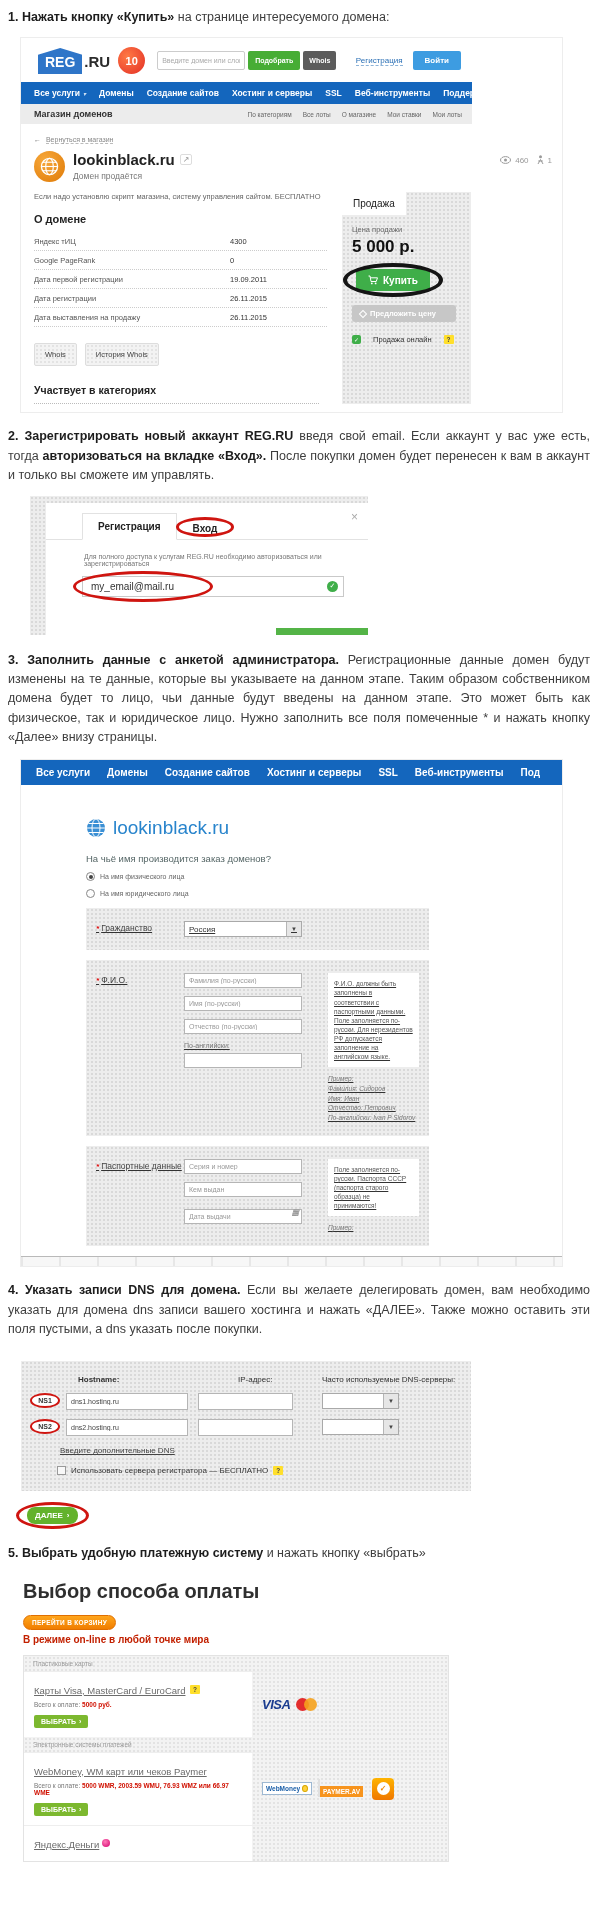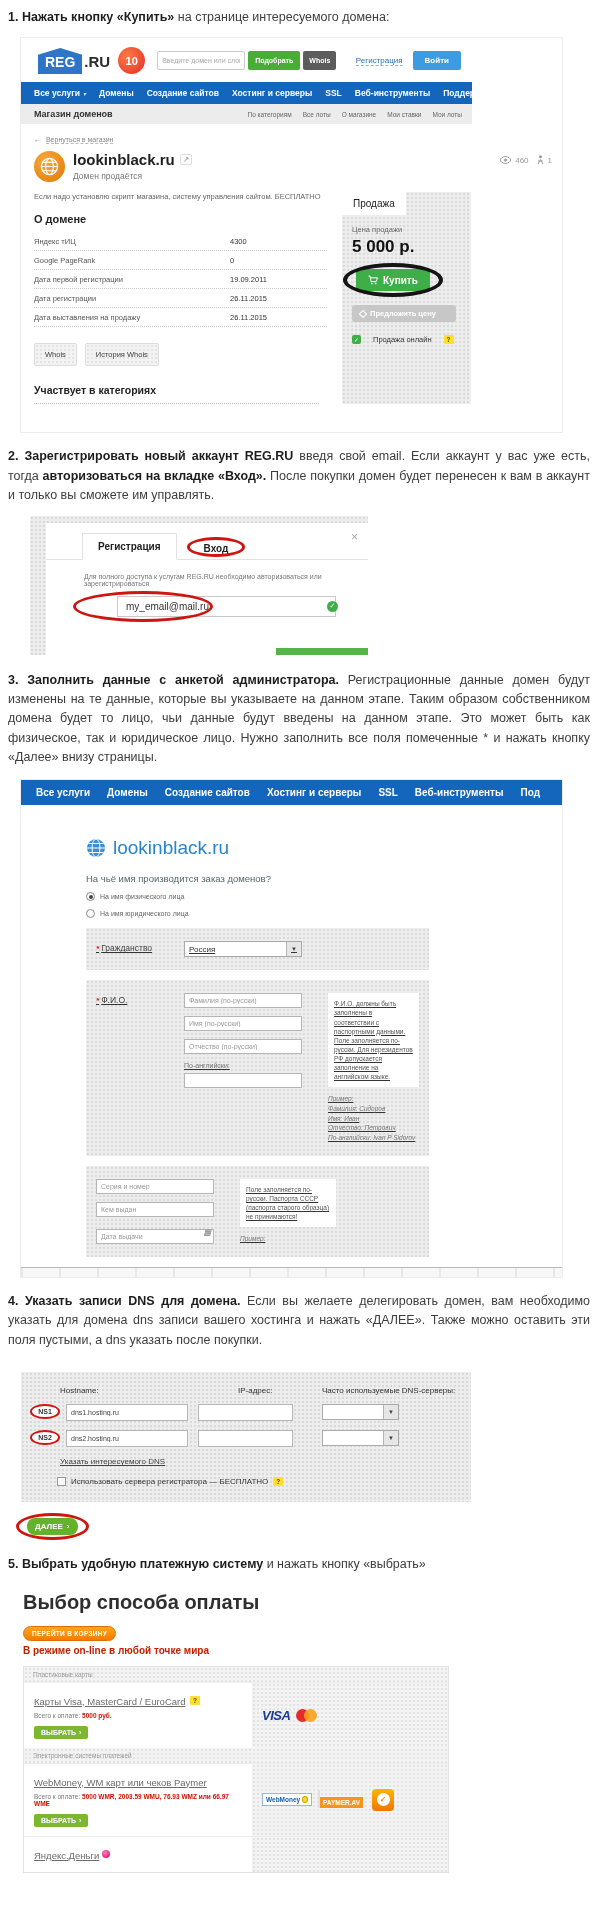--- a/index.html
+++ b/index.html
@@ -14,21 +14,21 @@
   
   .tex { background-color:#ededed; background-image:radial-gradient(#d9d9d9 1px, transparent 1.2px); background-size:4px 4px; }
   .tex-light { background-color:#f3f3f3; background-image:radial-gradient(#e3e3e3 1px, transparent 1.2px); background-size:4px 4px; }
   .help-badge { display:inline-block; background:#ffdf2b; color:#444; font-size:6.5px; font-weight:bold; padding:0 3px; border-radius:1px; line-height:9px; vertical-align:middle; }
   .annot { position:relative; display:inline-block; }
   .annot::after { content:""; position:absolute; inset:-5px -11px; border:3px solid #cf1510; border-radius:50%; pointer-events:none; }
   .annot.black::after { border:4px solid #141414; inset:-6px -13px; }
   .dashed-link { color:#2a6fb5; border-bottom:1px dashed #8db3d8; text-decoration:none; cursor:pointer; }
 
   
-  .shot1 { margin:6px 0 14px 20px; width:543px; border:1px solid #ededed; background:#fff; padding-bottom:28px; }
+  .shot1 { margin:6px 0 14px 20px; width:543px; border:1px solid #ededed; background:#fff; padding-bottom:8px; }
   .s1-header { display:flex; align-items:center; padding:9px 6px 8px 17px; }
   .logo-box { display:inline-block; background:#2e75c8; color:#fff; font-weight:bold; font-size:14px; padding:6px 7px 4px; clip-path:polygon(0 26%,50% 0,100% 26%,100% 100%,0 100%); }
   .logo-ru { color:#2b2b2b; font-weight:bold; font-size:15px; margin-left:2px; }
   .anniv { width:27px; height:27px; border-radius:50%; background:radial-gradient(circle at 35% 35%, #ff7a45, #e32f26); color:#fff; font-weight:bold; font-size:11px; display:flex; align-items:center; justify-content:center; margin-left:8px; box-shadow:6px -3px 0 -9px #f5c400, -5px 5px 0 -10px #42a5f5; }
   .searchwrap { display:flex; align-items:center; margin-left:12px; gap:3px; }
   .s-input { width:88px; height:19px; border:1px solid #ccc; font-size:7px; padding:0 4px; color:#555; border-radius:2px; }
   .s-input::placeholder { color:#aaa; }
   .btn { border:none; cursor:pointer; color:#fff; font-weight:bold; border-radius:2px; font-family:inherit; }
   .btn-pick { background:#47ad35; font-size:7px; height:19px; padding:0 7px; }
   .btn-whois { background:#5c5c5c; font-size:7px; height:19px; padding:0 6px; }
@@ -75,25 +75,25 @@
   .ck-sq { width:9px; height:9px; border-radius:2px; background:#3fae49; color:#fff; font-size:6px; display:flex; align-items:center; justify-content:center; }
   .online-row span.lbl { font-size:7.5px; color:#333; }
 
   
   .shot2 { margin:10px 0 16px 30px; width:338px; padding:7px 0 0 16px; position:relative; }
   .modal { background:#fff; position:relative; padding:10px 0 16px; min-height:132px; }
   .close-x { position:absolute; top:7px; right:10px; color:#aaa; font-size:12px; cursor:pointer; }
   .tabs { display:flex; align-items:flex-end; padding-left:36px; border-bottom:1px solid #e2e2e2; }
   .tab1 { font-size:10px; font-weight:bold; color:#222; border:1px solid #e2e2e2; border-bottom:1px solid #fff; margin-bottom:-1px; padding:7px 15px; background:#fff; cursor:pointer; }
   .tab2 { font-size:10px; font-weight:bold; color:#222; padding:7px 13px; cursor:pointer; }
-  .tab2w { margin-left:14px; margin-bottom:3px; }
+  .tab2w { margin-left:3px; margin-bottom:3px; }
   .tab2w.annot::after { inset:-1px -4px; }
   .modal-note { margin:13px 0 0 38px; font-size:7px; color:#777; }
   .email-row { margin:9px 0 0 36px; position:relative; width:262px; }
-  .email-input { width:219px; height:21px; border:1px solid #c9c9c9; font-size:10px; color:#333; padding:0 20px 0 8px; font-family:inherit;margin-left:35px; }
+  .email-input { width:262px; height:21px; border:1px solid #c9c9c9; font-size:10px; color:#333; padding:0 20px 0 8px; font-family:inherit; }
   .email-ellipse { position:absolute; left:-9px; top:-5px; width:140px; height:31px; border:3px solid #cf1510; border-radius:50%; pointer-events:none; }
   .valid-ck { position:absolute; right:6px; top:5px; width:11px; height:11px; border-radius:50%; background:#3fae49; color:#fff; font-size:7px; display:flex; align-items:center; justify-content:center; }
   .modal-foot { display:flex; align-items:center; margin:16px 38px 0; }
   .soc-icons { display:flex; gap:3px; }
   .soc-icons i { width:8px; height:8px; background:#cfcfcf; border:1px solid #b5b5b5; border-radius:1px; }
   .btn-reg { background:#3fae49; font-size:10px; height:22px; padding:0 16px; border-radius:3px; }
   .reg-wrap { margin-left:auto; margin-right:14px; }
   .bottom-slice { position:absolute; bottom:0; right:0; width:92px; height:7px; background:#54b447; }
 
   
@@ -121,21 +121,21 @@
   .hintcol { margin-left:26px; width:96px; }
   .hintbox { background:#fff; padding:6px; font-size:6.5px; color:#555; line-height:1.4; }
   .example { margin-top:7px; font-size:6.5px; color:#777; font-style:italic; line-height:1.5; }
   .datewrap { position:relative; width:118px; }
   .cal-ic { position:absolute; right:3px; top:3px; font-size:8px; color:#777; }
   .cut-strip { margin-top:10px; height:10px; border-top:1px solid #b9b9b9; background:repeating-linear-gradient(90deg,#e7e7e7 0 2px,#f7f7f7 2px 38px); }
 
   
   .dns-box { margin:22px 0 0 21px; width:450px; padding:14px 0 16px; }
   .dns-hrow { display:flex; font-size:8px; color:#333; }
-  .dns-hrow .h1c { padding-left:39px; width:177px; }
+  .dns-hrow .h1c { padding-left:57px; width:177px;font-weight:bold; }
   .dns-hrow .h2c { width:124px;padding-left:40px; }
   .dns-row { display:flex; align-items:flex-start; margin-top:9px; }
   .ns-badge { margin-left:9px; width:30px; text-align:center; border:2px solid #cf1510; border-radius:50%; font-size:7px; font-weight:bold; color:#333; background:#fff; padding:2px 0; flex:none; }
   .dns-row .host { margin-left:6px; width:122px; height:17px; }
   .dns-row .ip { margin-left:10px; width:95px; height:17px; }
   .dns-row .selbox { margin-left:29px; width:77px; }
   .add-dns { display:inline-block; margin:10px 0 0 39px; font-size:8px; color:#444; text-decoration:underline; cursor:pointer; }
   .chk-row { display:flex; align-items:center; gap:5px; margin:9px 0 0 36px; }
   .chk { width:9px; height:9px; border:1px solid #999; background:#f8f8f8; }
   .chk-row label { font-size:8px; color:#333; }
@@ -387,20 +387,21 @@
           <div>Пример:</div>
           <div>Фамилия: Сидоров</div>
           <div>Имя: Иван</div>
           <div>Отчество: Петрович</div>
           <div>По-английски: Ivan P Sidorov</div>
         </div>
       </div>
     </div>
 
     <div class="fbox tex">
+      <span class="flabel"><i class="req">*</i><span>Паспортные данные</span></span>
       <div class="fields">
         <input class="tinput" placeholder="Серия и номер" style="">
         <input class="tinput" placeholder="Кем выдан" style="">
         <span class="datewrap">
           <input class="tinput" placeholder="Дата выдачи" style="">
           <i class="cal-ic">▦</i>
         </span>
       </div>
       <div class="hintcol">
         <div class="hintbox">Поле заполняется по-русски. Паспорта СССР (паспорта старого образца) не принимаются!</div>
@@ -433,21 +434,21 @@
     </div>
     <div class="dns-row">
       <span class="ns-badge">NS2</span>
       <input class="tinput host" value="dns2.hosting.ru" style="">
       <input class="tinput ip" style="">
       <div class="selbox">
           <span></span>
           <span class="selarrow">▼</span>
         </div>
     </div>
-    <span class="add-dns">Указать интересуемого DNS</span>
+    <span class="add-dns">Введите дополнительные DNS</span>
     <div class="chk-row">
       <span class="chk"></span>
       <label>Использовать сервера регистратора — БЕСПЛАТНО</label>
       <span class="help-badge">?</span>
     </div>
   </div>
   <span class="annot next-wrap">
     <button class="btn btn-next">
         <span>ДАЛЕЕ</span>
         <span class="b-arr">›</span>

